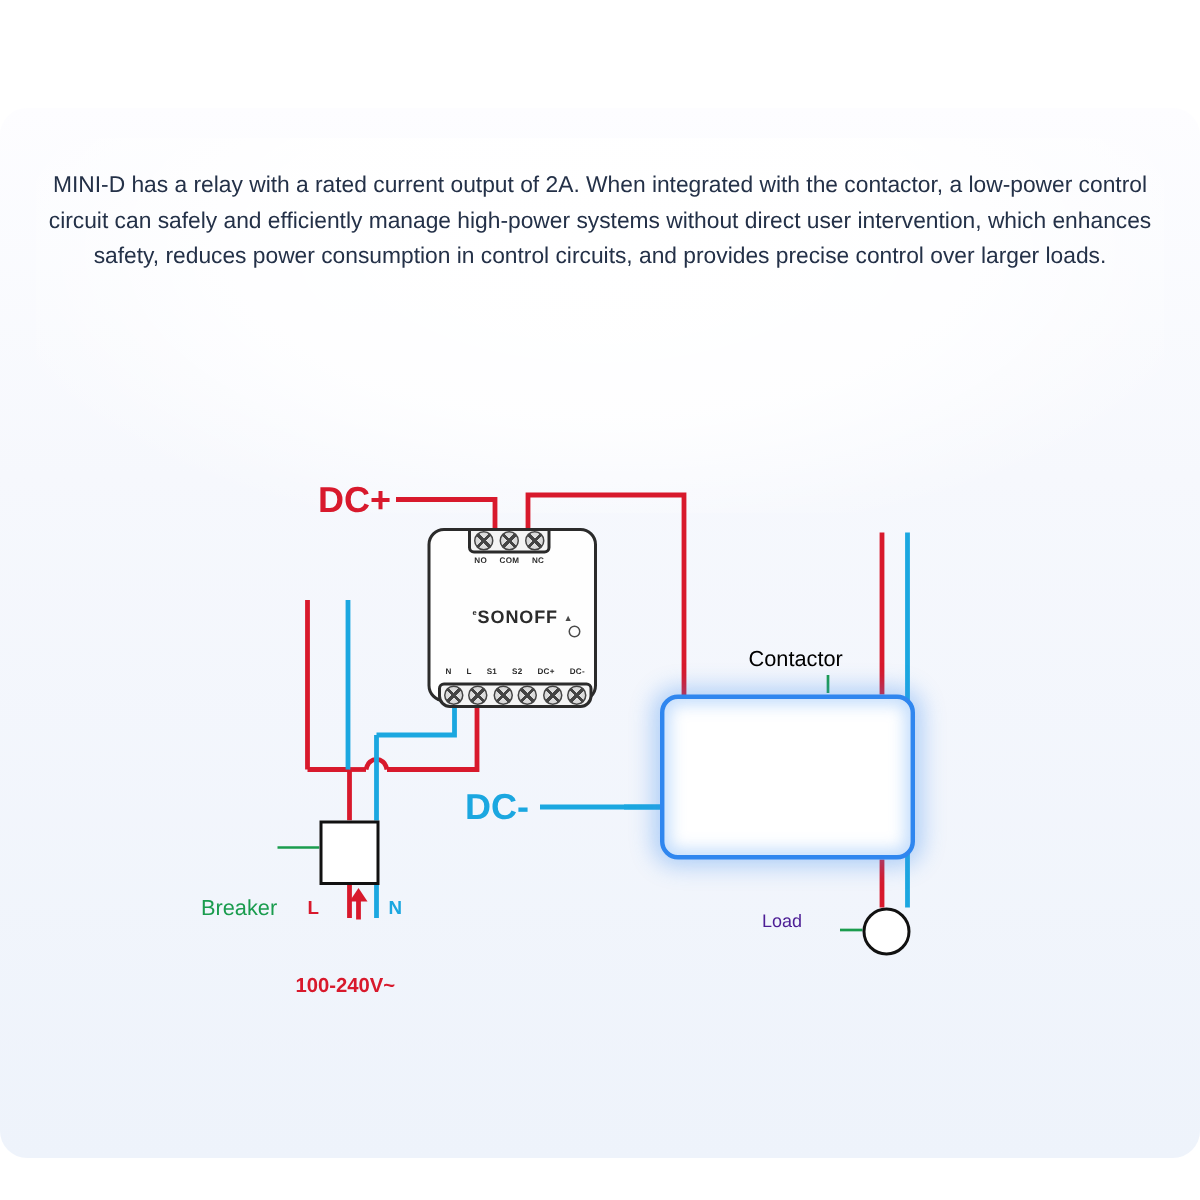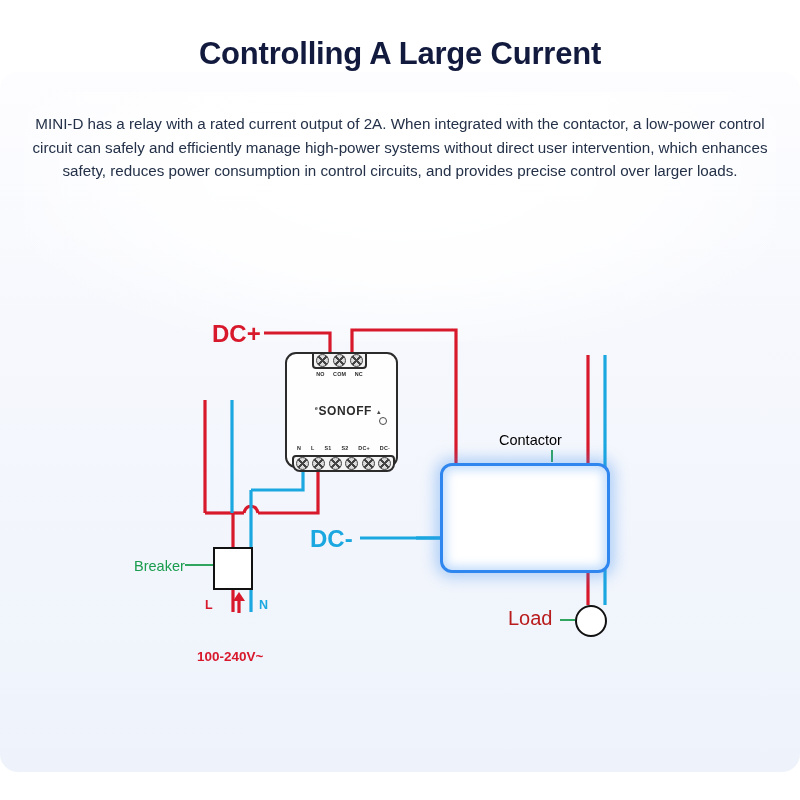--- a/index.html
+++ b/index.html
@@ -77,21 +77,21 @@
     font-weight: bold;
     white-space: nowrap;
   }
   .lbl-red   { color: #d8192c; }
   .lbl-blue  { color: #1ba7e0; }
 
   #lbl-dcplus  { left: 212px; top: 320px; font-size: 24px; }
   #lbl-dcminus { left: 310px; top: 525px; font-size: 24px; }
   #lbl-contactor { left: 499px; top: 432px; font-size: 14.5px; color:#000000; }
   #lbl-breaker { left: 134px; top: 558px; font-size: 14.5px; color:#1a9c4e; }
-  #lbl-load    { left: 508px; top: 607px; font-size: 20px; color:#b91c1c; }
+  #lbl-load    { left: 508px; top: 607px; font-size: 12px; color:#4c1d95; }
   #lbl-L       { left: 205px; top: 598px; font-size: 12.5px; color:#d8192c; }
   #lbl-N       { left: 259px; top: 598px; font-size: 12.5px; color:#1ba7e0; }
   #lbl-voltage { left: 197px; top: 649px; font-size: 13.5px; color:#d8192c; }
 
   
   #device {
     position: absolute;
     left: 285px;
     top: 352px;
     width: 113px;
@@ -203,21 +203,20 @@
 </style>
 </head>
 <body>
 
 <div id="page">
 
   <div id="card"></div>
   <div id="card-inner-glow" style="left:24px;top:92px;"></div>
 
   <div id="heading">
-    <div>Controlling A Large Current</div>
   </div>
 
   <div id="body-copy">MINI-D has a relay with a rated current output of 2A. When integrated with the contactor, a low-power control circuit can safely and efficiently manage high-power systems without direct user intervention, which enhances safety, reduces power consumption in control circuits, and provides precise control over larger loads.</div>
 
   <svg id="diagram" viewBox="0 0 800 800" xmlns="http://www.w3.org/2000/svg">
 
     <g stroke="#d8192c" stroke-width="3.2" fill="none" stroke-linecap="butt">
 
       <path d="M 264 333 L 330 333 L 330 352"></path>
 
@@ -350,19 +349,19 @@
       <span class="screw"></span>
       <span class="screw"></span>
       <span class="screw"></span>
       <span class="screw"></span>
     </div>
   </div>
 
   <div class="lbl lbl-red" id="lbl-dcplus">DC+</div>
   <div class="lbl lbl-blue" id="lbl-dcminus">DC-</div>
   <div class="lbl" id="lbl-contactor" style="font-weight:normal;">Contactor</div>
-  <div class="lbl" id="lbl-breaker" style="font-weight:normal;">Breaker</div>
+  <div class="lbl" id="lbl-breaker" style="font-weight:normal;margin-top:40px;">Breaker</div>
   <div class="lbl" id="lbl-load" style="font-weight:normal;">Load</div>
   <div class="lbl" id="lbl-L">L</div>
   <div class="lbl" id="lbl-N">N</div>
   <div class="lbl" id="lbl-voltage">100-240V~</div>
 
 </div>
 
 </body></html>

